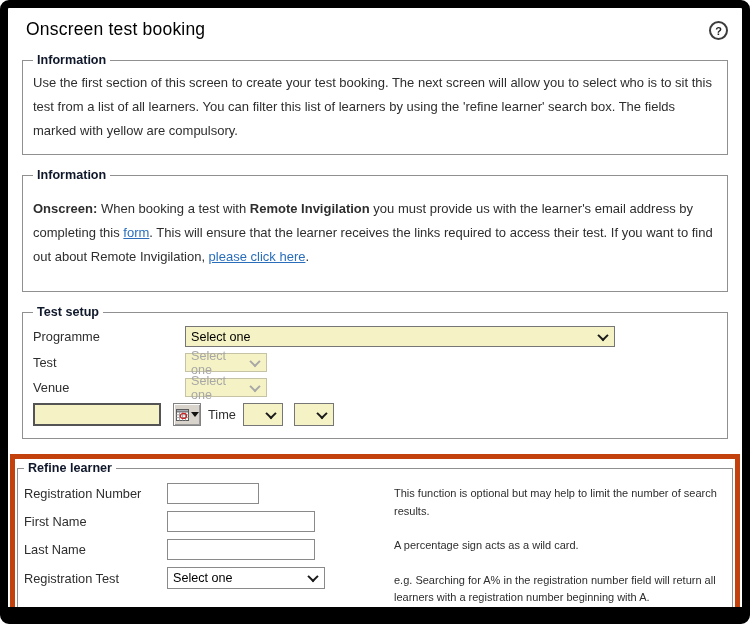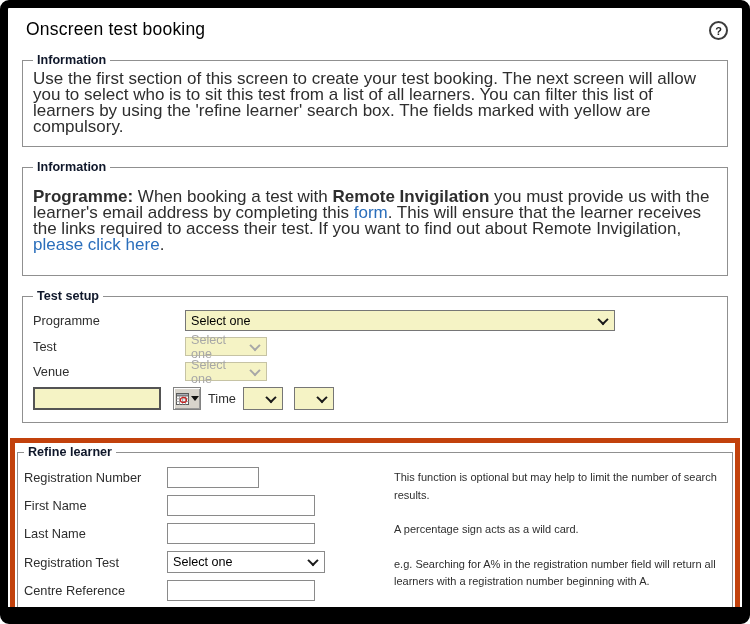--- a/index.html
+++ b/index.html
@@ -10,23 +10,23 @@
     font-family:"Liberation Sans",sans-serif;color:#2e2e2e;
   }
   .titlebar{display:flex;justify-content:space-between;align-items:flex-start;
     padding:11px 14px 0 18px;}
   .titlebar h1{font-size:17.5px;font-weight:normal;color:#000;margin:0;letter-spacing:.2px;}
   .help{width:15px;height:15px;border:2px solid #3c3c3c;border-radius:50%;
     display:flex;align-items:center;justify-content:center;
     font-size:11px;font-weight:bold;color:#222;margin-top:2px;cursor:pointer;}
   fieldset.box{margin:13px 14px 0;border:1px solid #909090;padding:1px 10px 7px;}
   legend{font-size:12.6px;font-weight:bold;padding:0 4px;color:#0f172a;}
-  .txt{margin:3px 0 4px;font-size:17px;line-height:16px;}
+  .txt{margin:3px 0 4px;font-size:13px;line-height:24px;}
   .info2-p{margin:14px 0 15px;}
-  .txt a{color:#2A6EBB;cursor:pointer;}
+  .txt a{color:#2A6EBB;text-decoration:underline;cursor:pointer;}
   .row{display:flex;align-items:center;margin:6px 0 5px;font-size:12.8px;}
   .lbl{width:152px;flex:none;}
   .sel{background:#F5F3C5;border:1px solid #767676;height:21px;box-sizing:border-box;
     display:flex;align-items:center;justify-content:space-between;
     padding:0 7px 0 5px;font-size:12.6px;color:#000;cursor:pointer;}
   .chev{width:6px;height:6px;border-right:2px solid #1a1a1a;border-bottom:2px solid #1a1a1a;
     transform:rotate(45deg) translate(-1px,-1px);flex:none;}
   .programme{width:430px;}
   .mini{width:82px;height:19px;color:#a7a7a7;border-color:#c6c3a4;
     justify-content:flex-start;gap:7px;cursor:default;}
@@ -66,21 +66,21 @@
       </div>
   </div>
 
   <fieldset class="box">
     <legend>Information</legend>
     <p class="txt">Use the first section of this screen to create your test booking. The next screen will allow you to select who is to sit this test from a list of all learners. You can filter this list of learners by using the 'refine learner' search box. The fields marked with yellow are compulsory.</p>
   </fieldset>
 
   <fieldset class="box">
     <legend>Information</legend>
-    <p class="txt info2-p"><b>Programme:</b><span> When booking a test with </span><b>Remote Invigilation</b><span> you must provide us with the learner's email address by completing this </span><a>form</a><span>. This will ensure that the learner receives the links required to access their test. If you want to find out about Remote Invigilation, </span><a>please click here</a><span>.</span></p>
+    <p class="txt info2-p"><b>Onscreen:</b><span> When booking a test with </span><b>Remote Invigilation</b><span> you must provide us with the learner's email address by completing this </span><a>form</a><span>. This will ensure that the learner receives the links required to access their test. If you want to find out about Remote Invigilation, </span><a>please click here</a><span>.</span></p>
   </fieldset>
 
   <fieldset class="box">
     <legend>Test setup</legend>
 
     <div class="row">
       <span class="lbl">Programme</span>
       <div class="sel programme">
         <span>Select one</span>
         <span class="chev"></span>
@@ -150,24 +150,20 @@
           </div>
 
           <div class="r-row">
             <span class="r-lbl">Registration Test</span>
             <div class="sel r-sel">
               <span>Select one</span>
               <span class="chev"></span>
             </div>
           </div>
 
-          <div class="r-row">
-            <span class="r-lbl">Centre Reference</span>
-            <input type="text" class="t-input w-std" style="">
-          </div>
 
         </div>
         <div class="refine-right">
           <p>This function is optional but may help to limit the number of search results.</p>
           <p>A percentage sign acts as a wild card.</p>
           <p>e.g. Searching for A% in the registration number field will return all learners with a registration number beginning with A.</p>
         </div>
       </div>
     </fieldset>
   </div>

